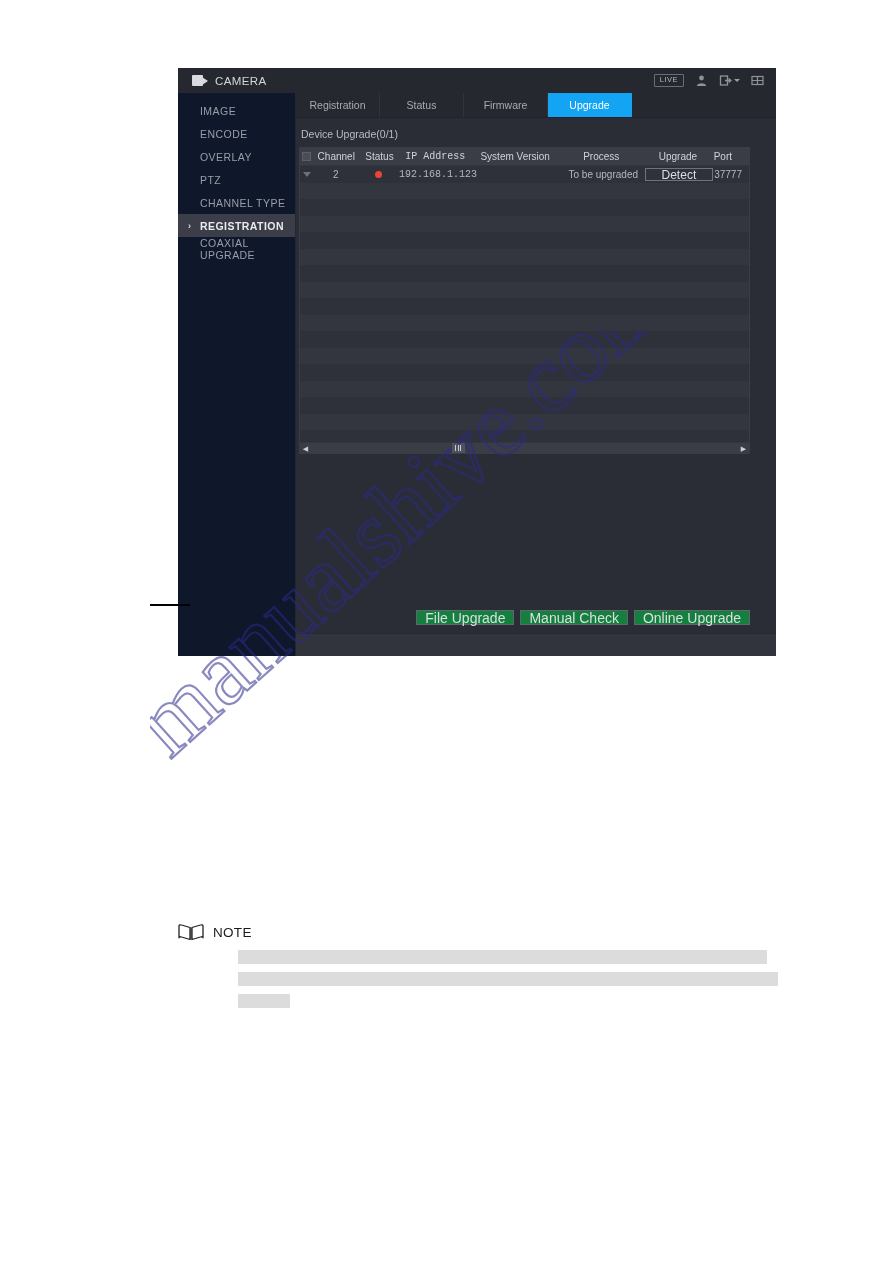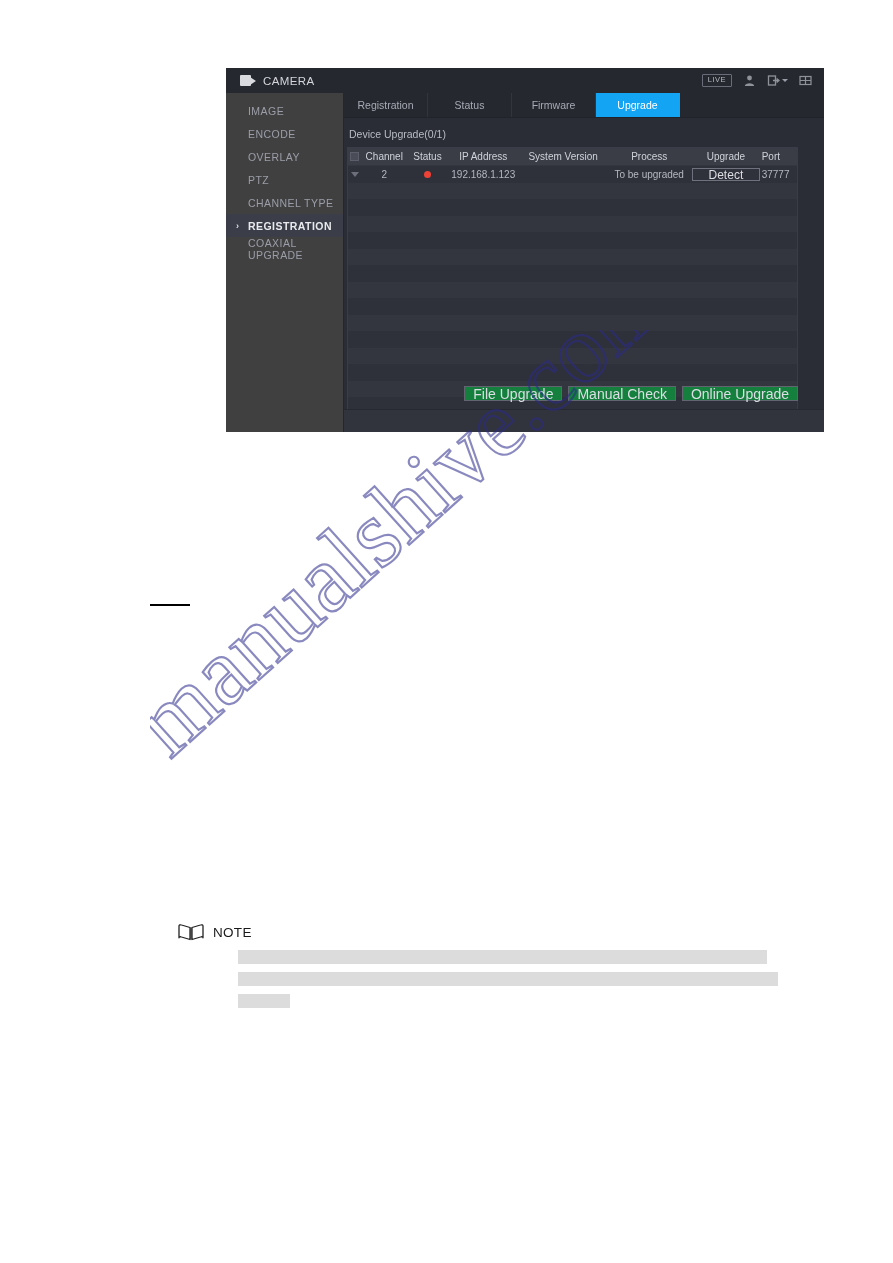--- a/index.html
+++ b/index.html
@@ -26,25 +26,24 @@
     z-index: 50;
   }
   .watermark svg { width: 100%; height: 100%; }
 
   
   .device-window {
     position: absolute;
     left: 178px;
     top: 68px;
     width: 598px;
-    height: 364px;
+    height: 588px;
     background: #2b2d36;
     z-index: 10;
     overflow: hidden;
-    margin-left: 48px;
   }
 
   
   .titlebar {
     position: absolute;
     left: 0; top: 0;
     width: 100%;
     height: 25px;
     background: #26282f;
     border-bottom: 1px solid #1e2026;
@@ -114,21 +113,21 @@
     border-right: 3px solid transparent;
     border-top: 3.5px solid #9a9da7;
   }
 
   
   .sidebar {
     position: absolute;
     left: 0; top: 25px;
     width: 118px;
     bottom: 0;
-    background: #404040;
+    background: #0f172a;
     border-right: 1px solid #25272e;
     padding-top: 6px;
     box-sizing: border-box;
   }
   .side-item {
     height: 23px;
     display: flex;
     align-items: center;
     padding-left: 22px;
     color: #9b9ea8;
@@ -236,21 +235,21 @@
     font-size: 10px;
     color: #b4b7c0;
     box-sizing: border-box;
   }
   .tr.odd  { background: #2f313a; }
   .tr.even { background: #33353f; }
 
   .c-check { width: 15px; display:flex; align-items:center; justify-content:center; }
   .c-chan  { width: 48px; text-align: center; }
   .c-stat  { width: 45px; text-align: center; }
-  .c-ip    { width: 75px; text-align: center; }
+  .c-ip    { width: 75px; text-align: center; font-family: Liberation Mono, monospace; }
   .c-ver   { width: 97px; text-align: center; }
   .c-proc  { width: 88px; text-align: center; }
   .c-upg   { width: 77px; text-align: center; }
   .c-port  { width: 38px; text-align: left; }
 
   .hd-cell { color:#cfd2d9; }
 
   .chk {
     width: 9px; height: 9px;
     background: #4a4d57;

